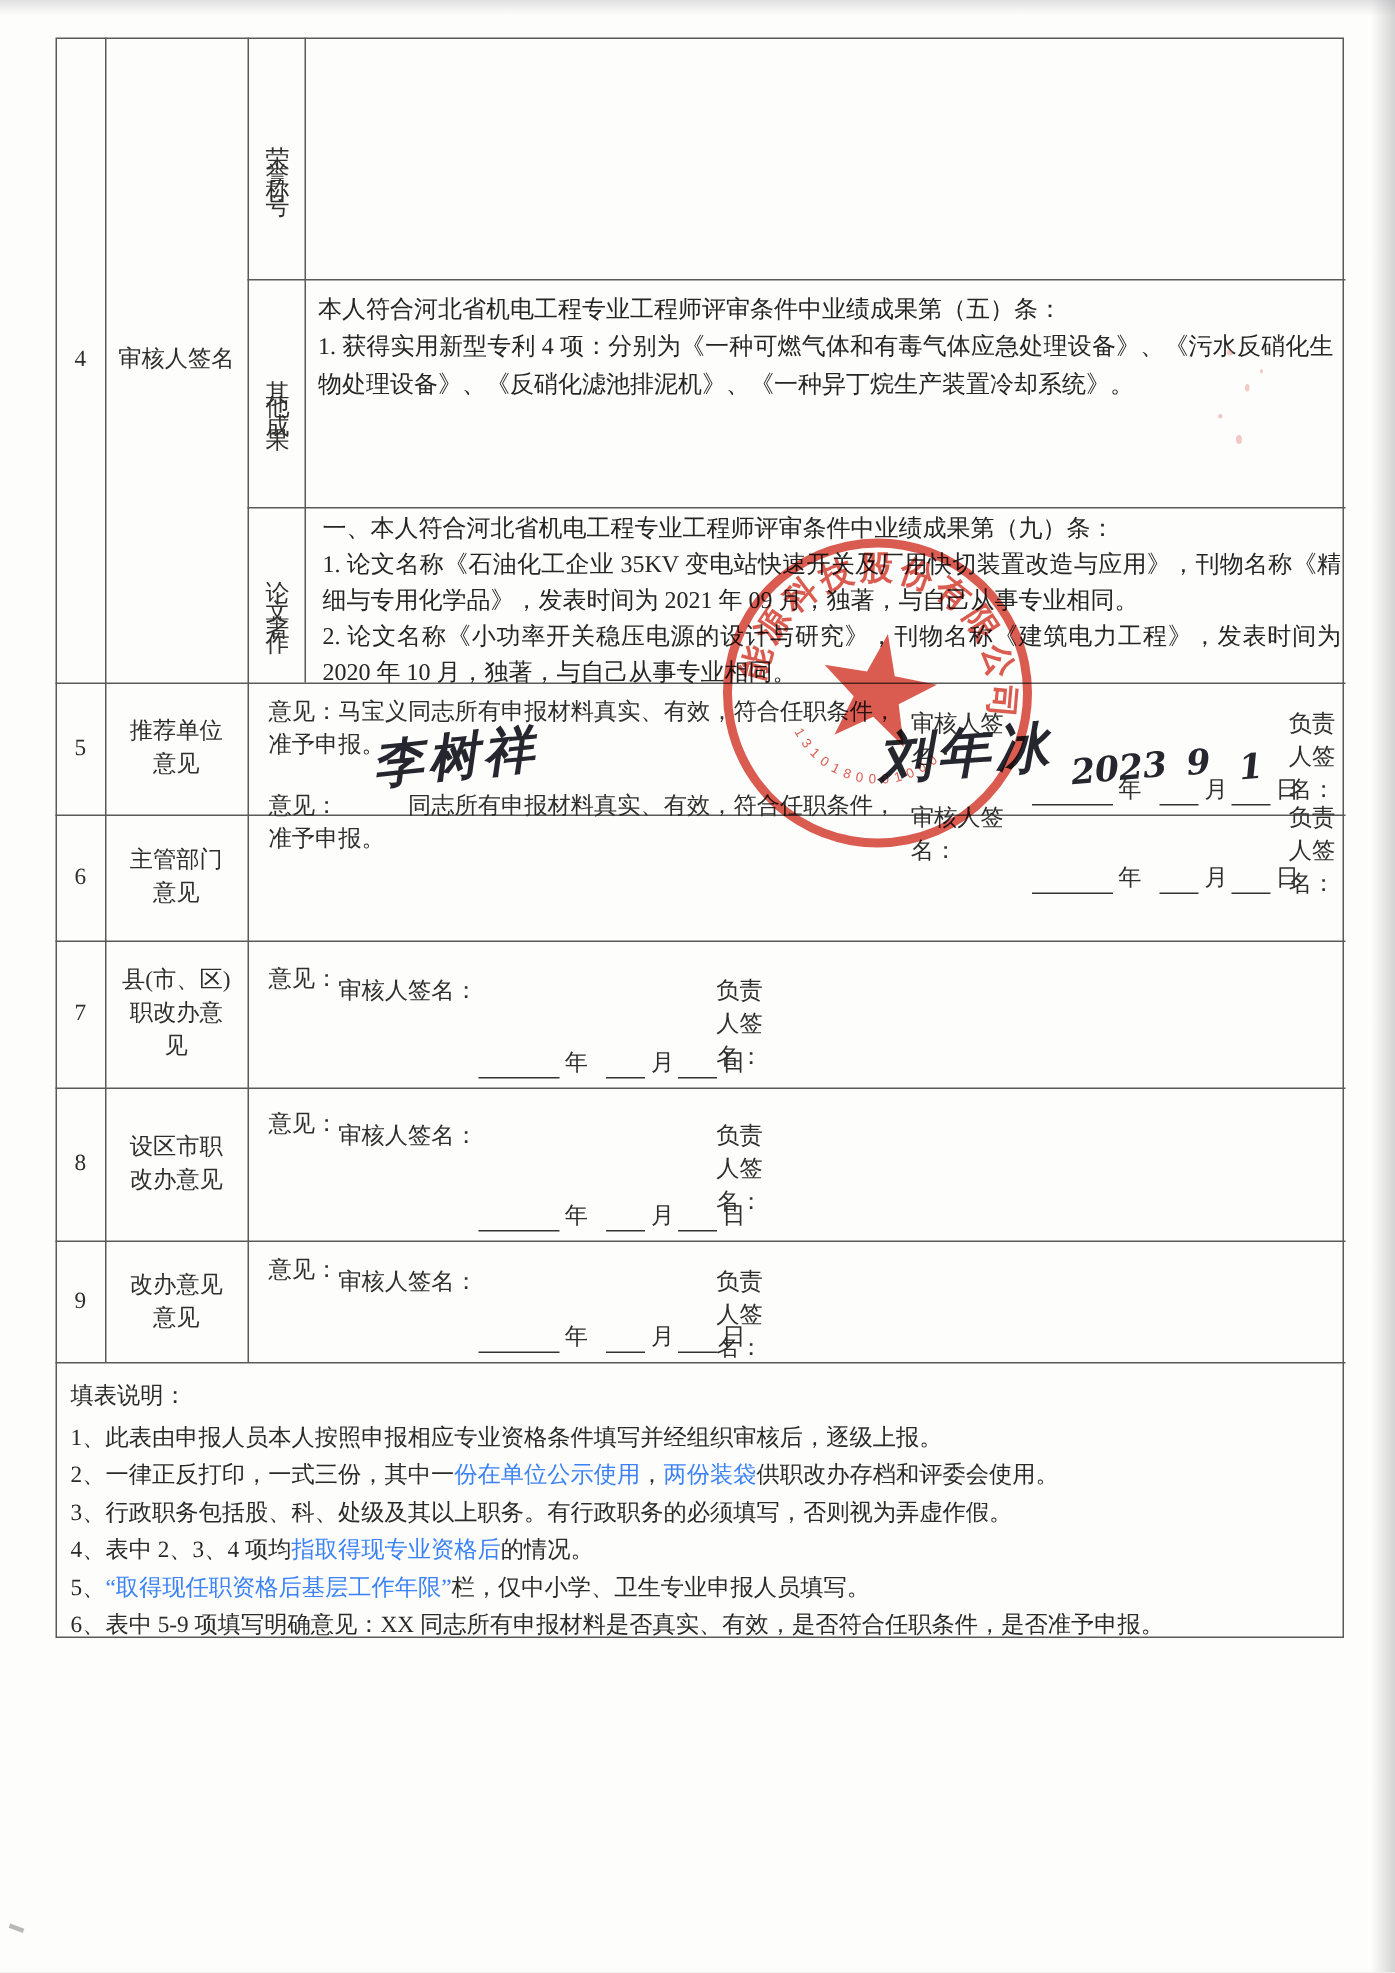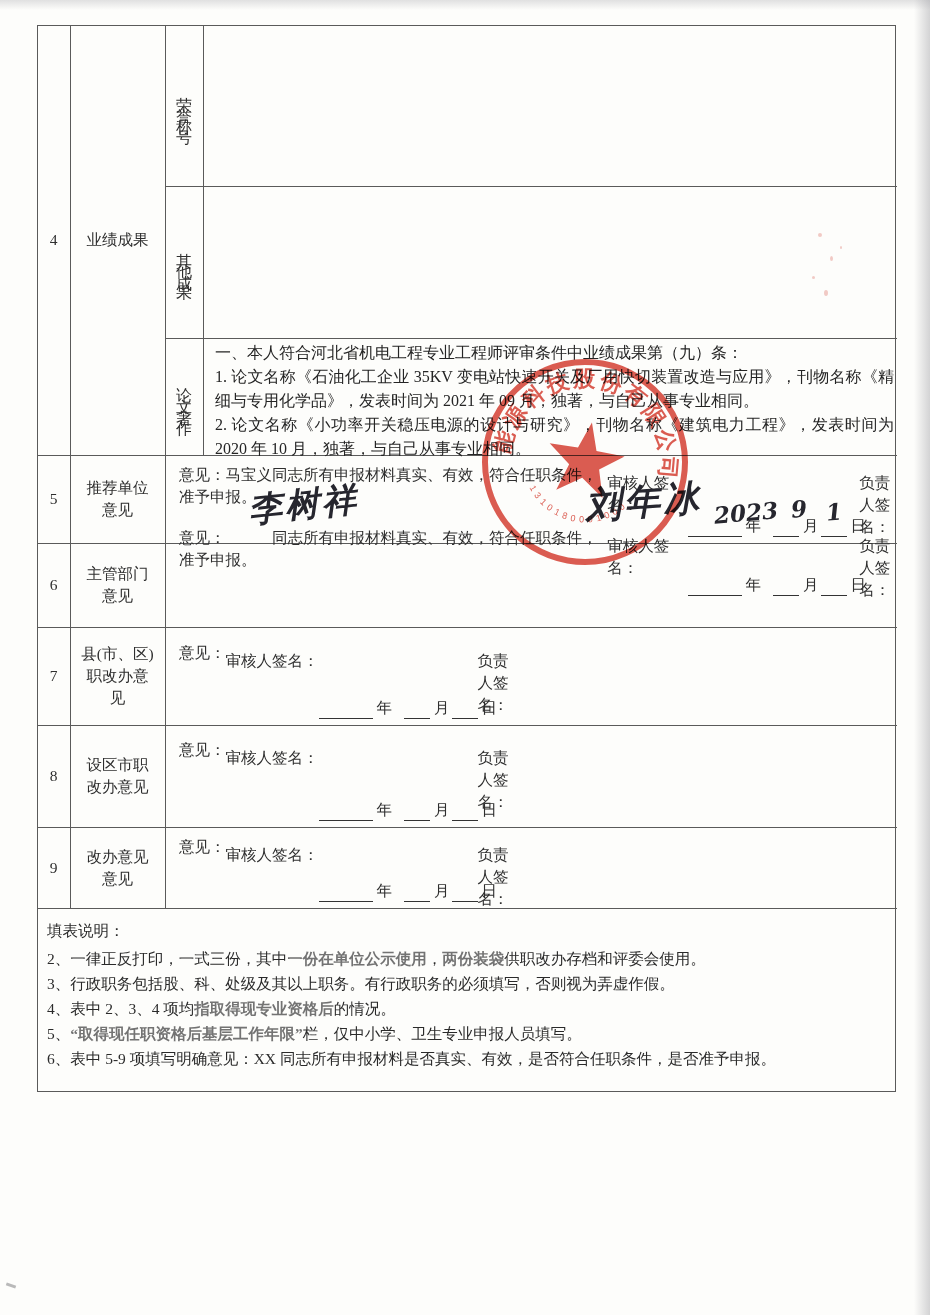--- a/index.html
+++ b/index.html
@@ -34,21 +34,21 @@
   .hand{position:absolute;font-family:"DejaVu Serif",serif;font-style:italic;font-weight:700;
     color:#26262e;letter-spacing:3px;transform:rotate(-6deg);white-space:nowrap;}
   .hand-num{position:absolute;font-family:"DejaVu Serif",serif;font-style:italic;font-weight:700;
     color:#26262e;transform:rotate(-5deg);}
   .stamp-wrap{position:absolute;left:472px;top:349px;width:226px;height:226px;
     transform:rotate(10deg);opacity:.82;mix-blend-mode:multiply;pointer-events:none;}
   .speck{position:absolute;border-radius:50%;background:#d8554a;opacity:.3;}
   .notes{position:absolute;left:37px;top:908px;width:860px;box-sizing:border-box;
     padding:10px 20px 0 10px;font-size:15.5px;line-height:25px;color:#2a2a2a;}
   .note-title{margin-bottom:3px;}
-  .note-line b{font-weight:700;color:#737373;}
+  .note-line b{font-weight:400;color:#3b82f6;}
   .corner-mark{position:absolute;left:6px;top:1284px;width:10px;height:3px;background:#b9b9b9;transform:rotate(20deg);}
 </style>
 </head>
 <body>
 
 <div class="page">
   <div class="scan-top"></div>
 
   <div class="table-frame"></div>
   <div class="line" style="left:70px;top:25px;width:1px;height:883px;"></div>
@@ -57,25 +57,27 @@
   <div class="line" style="left:165px;top:186px;width:732px;height:1px;"></div>
   <div class="line" style="left:165px;top:338px;width:732px;height:1px;"></div>
   <div class="line" style="left:37px;top:455px;width:860px;height:1px;"></div>
   <div class="line" style="left:37px;top:543px;width:860px;height:1px;"></div>
   <div class="line" style="left:37px;top:627px;width:860px;height:1px;"></div>
   <div class="line" style="left:37px;top:725px;width:860px;height:1px;"></div>
   <div class="line" style="left:37px;top:827px;width:860px;height:1px;"></div>
   <div class="line" style="left:37px;top:908px;width:860px;height:1px;"></div>
 
   <div class="cell" style="left:37px;top:25px;width:33px;height:430px;">4</div>
-  <div class="cell" style="left:70px;top:25px;width:95px;height:430px;">业绩成果</div>
+  <div class="cell" style="left:70px;top:25px;width:95px;height:430px;">审核人签名</div>
   <div class="cell vtext" style="left:165px;top:25px;width:38px;height:161px;">荣誉称号</div>
   <div class="cell vtext" style="left:165px;top:186px;width:38px;height:152px;">其他成果</div>
   <div class="cell vtext" style="left:165px;top:338px;width:38px;height:117px;">论文著作</div>
   <div class="content-block" style="left:212px;top:30px;width:677px;"></div>
+  <div class="content-block" style="left:212px;top:194px;width:677px;">本人符合河北省机电工程专业工程师评审条件中业绩成果第（五）条：
+1. 获得实用新型专利 4 项：分别为《一种可燃气体和有毒气体应急处理设备》、《污水反硝化生物处理设备》、《反硝化滤池排泥机》、《一种异丁烷生产装置冷却系统》。</div>
   <div class="content-block" style="left:215px;top:341px;width:679px;line-height:24px;">一、本人符合河北省机电工程专业工程师评审条件中业绩成果第（九）条：
 1. 论文名称《石油化工企业 35KV 变电站快速开关及厂用快切装置改造与应用》，刊物名称《精细与专用化学品》，发表时间为 2021 年 09 月，独著，与自己从事专业相同。
 2. 论文名称《小功率开关稳压电源的设计与研究》，刊物名称《建筑电力工程》，发表时间为 2020 年 10 月，独著，与自己从事专业相同。</div>
 
   <div class="cell" style="left:37px;top:455px;width:33px;height:88px;">5</div>
   <div class="cell" style="left:70px;top:455px;width:95px;height:88px;">推荐单位
 意见</div>
   <div class="rrow-content" style="top:456px;height:87px;">
     <div class="op-line"><span>意见：</span><span>马宝义同志所有申报材料真实、有效，符合任职条件，准予申报。</span></div>
     <div class="sig-line"><span>审核人签名：</span><span class="head-label">负责人签名：</span></div>
@@ -178,20 +180,21 @@
   </div>
 
   <div class="speck" style="left:818px;top:233px;width:4px;height:4px;"></div>
   <div class="speck" style="left:830px;top:256px;width:3px;height:5px;"></div>
   <div class="speck" style="left:812px;top:276px;width:3px;height:3px;"></div>
   <div class="speck" style="left:824px;top:290px;width:4px;height:6px;"></div>
   <div class="speck" style="left:840px;top:246px;width:2px;height:3px;"></div>
 
   <div class="notes">
     <div class="note-title">填表说明：</div>
+    <div class="note-line"><span>1、</span><span>此表由申报人员本人按照申报相应专业资格条件填写并经组织审核后，逐级上报。</span><b></b><span></span><b></b><span></span></div>
     <div class="note-line"><span>2、</span><span>一律正反打印，一式三份，其中一</span><b>份在单位公示使用</b><span>，</span><b>两份装袋</b><span>供职改办存档和评委会使用。</span></div>
     <div class="note-line"><span>3、</span><span>行政职务包括股、科、处级及其以上职务。有行政职务的必须填写，否则视为弄虚作假。</span><b></b><span></span><b></b><span></span></div>
     <div class="note-line"><span>4、</span><span>表中 2、3、4 项均</span><b>指取得现专业资格后</b><span>的情况。</span><b></b><span></span></div>
     <div class="note-line"><span>5、</span><span></span><b>“取得现任职资格后基层工作年限”</b><span>栏，仅中小学、卫生专业申报人员填写。</span><b></b><span></span></div>
     <div class="note-line"><span>6、</span><span>表中 5-9 项填写明确意见：XX 同志所有申报材料是否真实、有效，是否符合任职条件，是否准予申报。</span><b></b><span></span><b></b><span></span></div>
   </div>
 
   <div class="corner-mark"></div>
   <div class="scan-edge"></div>
 </div>

